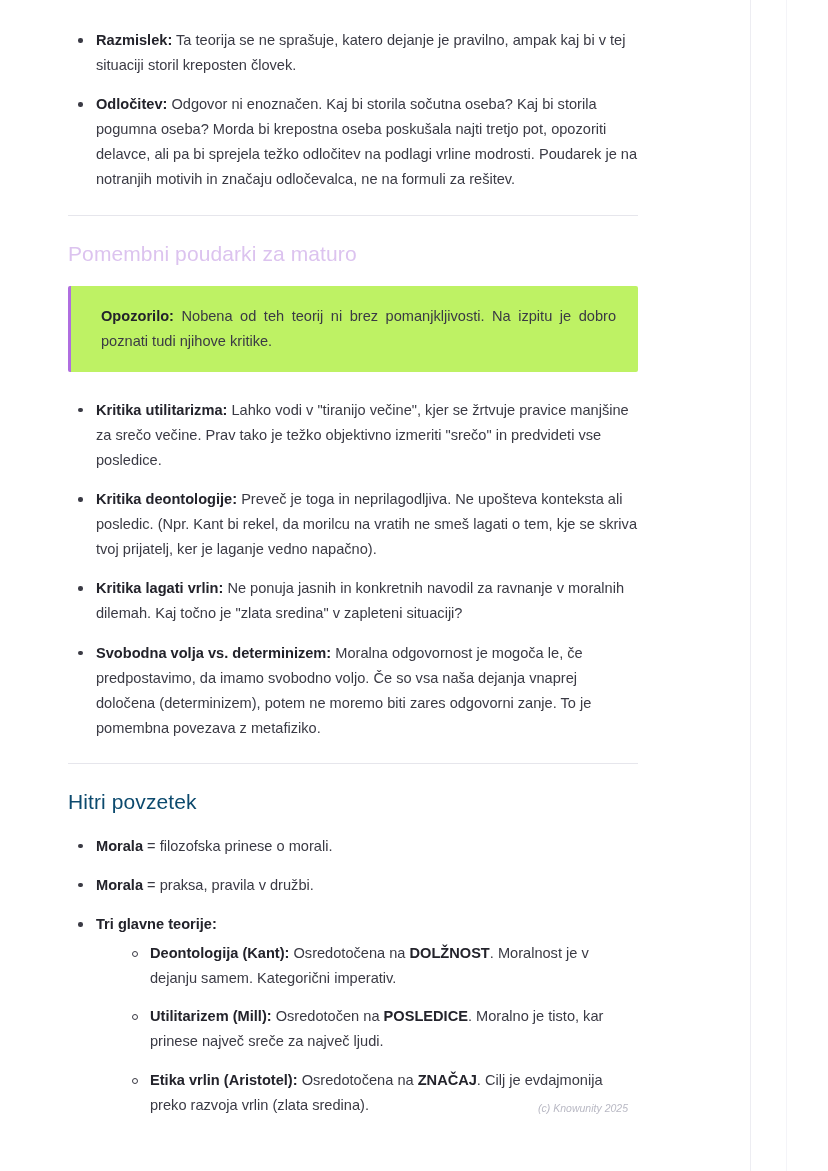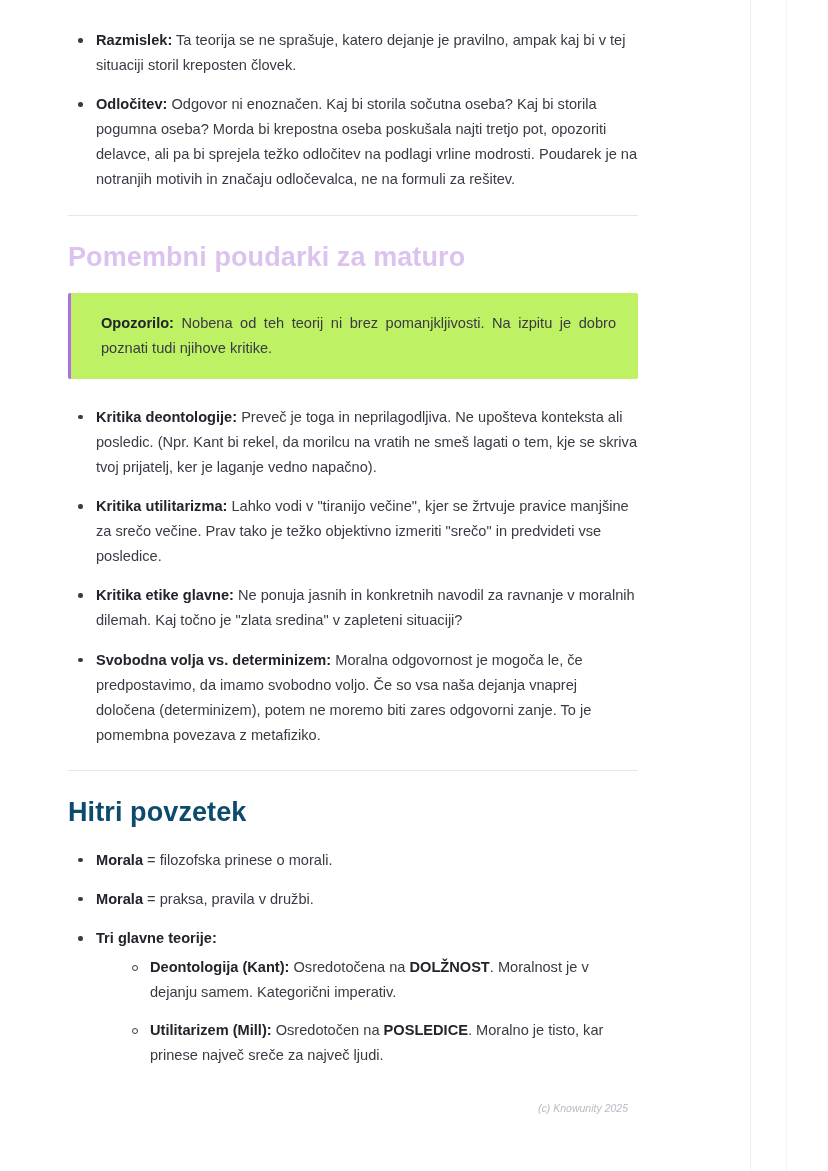--- a/index.html
+++ b/index.html
@@ -81,22 +81,22 @@
     font-weight: bold;
     color: #23232b;
   }
   .divider {
     height: 1px;
     background: #e6e6ec;
     margin: 22px 0 26px 0;
     width: 100%;
   }
   h2.section-title {
-    font-size: 27px;
-    font-weight: bold;
+    font-size: 21px;
+    font-weight: normal;
     color: #dcc3ef;
     margin: 0 0 20px 0;
     letter-spacing: 0.1px;
   }
   h2.section-title.strong {
     color: #0c4a6e;
   }
   .callout {
     background: #bef264;
     border-left: 3.5px solid #b06ee0;
@@ -146,27 +146,27 @@
     <h2 class="section-title">Pomembni poudarki za maturo</h2>
 
     <div class="callout">
       <p class="justify">
         <span class="b">Opozorilo:</span><span> Nobena od teh teorij ni brez pomanjkljivosti. Na izpitu je dobro poznati tudi njihove kritike.</span>
       </p>
     </div>
 
     <ul class="bullets">
       <li>
+        <span class="b">Kritika utilitarizma:</span><span> Lahko vodi v "tiranijo večine", kjer se žrtvuje pravice manjšine za srečo večine. Prav tako je težko objektivno izmeriti "srečo" in predvideti vse posledice.</span>
+      </li>
+      <li>
         <span class="b">Kritika deontologije:</span><span> Preveč je toga in neprilagodljiva. Ne upošteva konteksta ali posledic. (Npr. Kant bi rekel, da morilcu na vratih ne smeš lagati o tem, kje se skriva tvoj prijatelj, ker je laganje vedno napačno).</span>
       </li>
       <li>
-        <span class="b">Kritika utilitarizma:</span><span> Lahko vodi v "tiranijo večine", kjer se žrtvuje pravice manjšine za srečo večine. Prav tako je težko objektivno izmeriti "srečo" in predvideti vse posledice.</span>
-      </li>
-      <li>
-        <span class="b">Kritika etike glavne:</span><span> Ne ponuja jasnih in konkretnih navodil za ravnanje v moralnih dilemah. Kaj točno je "zlata sredina" v zapleteni situaciji?</span>
+        <span class="b">Kritika lagati vrlin:</span><span> Ne ponuja jasnih in konkretnih navodil za ravnanje v moralnih dilemah. Kaj točno je "zlata sredina" v zapleteni situaciji?</span>
       </li>
       <li>
         <span class="b">Svobodna volja vs. determinizem:</span><span> Moralna odgovornost je mogoča le, če predpostavimo, da imamo svobodno voljo. Če so vsa naša dejanja vnaprej določena (determinizem), potem ne moremo biti zares odgovorni zanje. To je pomembna povezava z metafiziko.</span>
       </li>
     </ul>
 
     <div class="divider"></div>
 
     <h2 class="section-title strong">Hitri povzetek</h2>
 
@@ -180,20 +180,23 @@
       <li>
         <span class="b">Tri glavne teorije:</span><span></span>
 
         <ul class="bullets sub">
           <li>
             <span class="b">Deontologija (Kant):</span><span> Osredotočena na </span><span class="b">DOLŽNOST</span><span>. Moralnost je v dejanju samem. Kategorični imperativ.</span>
           </li>
           <li>
             <span class="b">Utilitarizem (Mill):</span><span> Osredotočen na </span><span class="b">POSLEDICE</span><span>. Moralno je tisto, kar prinese največ sreče za največ ljudi.</span>
           </li>
+          <li>
+            <span class="b">Etika vrlin (Aristotel):</span><span> Osredotočena na </span><span class="b">ZNAČAJ</span><span>. Cilj je evdajmonija preko razvoja vrlin (zlata sredina).</span>
+          </li>
         </ul>
       </li>
     </ul>
 
   </div>
 
   <div class="footer-note">(c) Knowunity 2025</div>
 
 </div>
 

